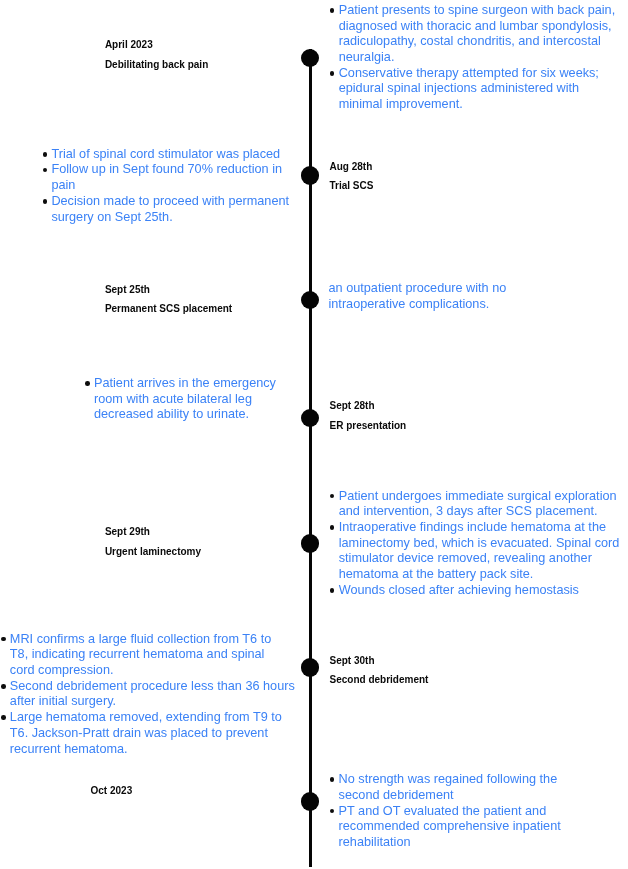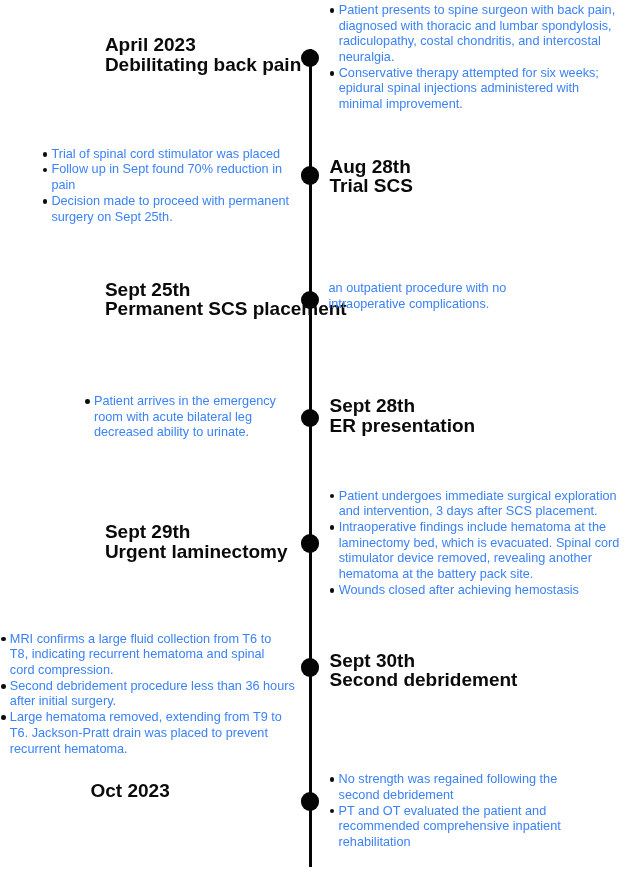--- a/index.html
+++ b/index.html
@@ -4,21 +4,21 @@
 <title>Clinical course timeline</title>
 <style>
   html,body{margin:0;padding:0;}
   body{width:628px;height:869px;background:#ffffff;overflow:hidden;
        font-family:"Liberation Sans", sans-serif;color:#0a0a0a;}
   #stage{position:relative;width:628px;height:869px;
          transform:translateZ(0);opacity:0.999;}
   .axis-line{position:absolute;}
   .axis-dot{position:absolute;border-radius:50%;}
   .event-title{position:absolute;white-space:nowrap;
-               font-weight:bold;font-size:19px;line-height:19.8px;color:#0a0a0a;}
+               font-weight:bold;font-size:10px;line-height:19.8px;color:#0a0a0a;}
   .event-details{position:absolute;white-space:nowrap;
                  font-size:12.7px;line-height:15.72px;color:#3b82f6;}
   .detail-list{margin:0;padding:0;list-style:none;}
   .detail-item{position:relative;padding-left:var(--bullet-indent);}
   .detail-item::before{content:"";position:absolute;left:0;top:var(--bullet-top);
                        width:var(--bullet-d);height:var(--bullet-d);
                        border-radius:50%;background:#0d0d0d;}
   .detail-para{margin:0;}
   .detail-line{display:block;}
 </style>
@@ -81,21 +81,21 @@
       <span class="detail-line">an outpatient procedure with no</span>
       <span class="detail-line">intraoperative complications.</span>
     </p>
   </div>
 
   <div class="axis-dot" style="left: 301.05px; top: 409px; width: 18.2px; height: 18.2px; background: rgb(5, 5, 5);"></div>
   <div class="event-title" style="left: 329.5px; top: 396.1px;">
     <div class="event-date">Sept 28th</div>
     <div class="event-label">ER presentation</div>
   </div>
-  <div class="event-details" style="left: 85.1px; top: 394px;">
+  <div class="event-details" style="left: 85.1px; top: 376px;">
     <ul class="detail-list">
       <li class="detail-item">
         <span class="detail-line">Patient arrives in the emergency</span>
         <span class="detail-line">room with acute bilateral leg</span>
         <span class="detail-line">decreased ability to urinate.</span>
       </li>
     </ul>
   </div>
 
   <div class="axis-dot" style="left: 301.05px; top: 534.4px; width: 18.2px; height: 18.2px; background: rgb(5, 5, 5);"></div>

